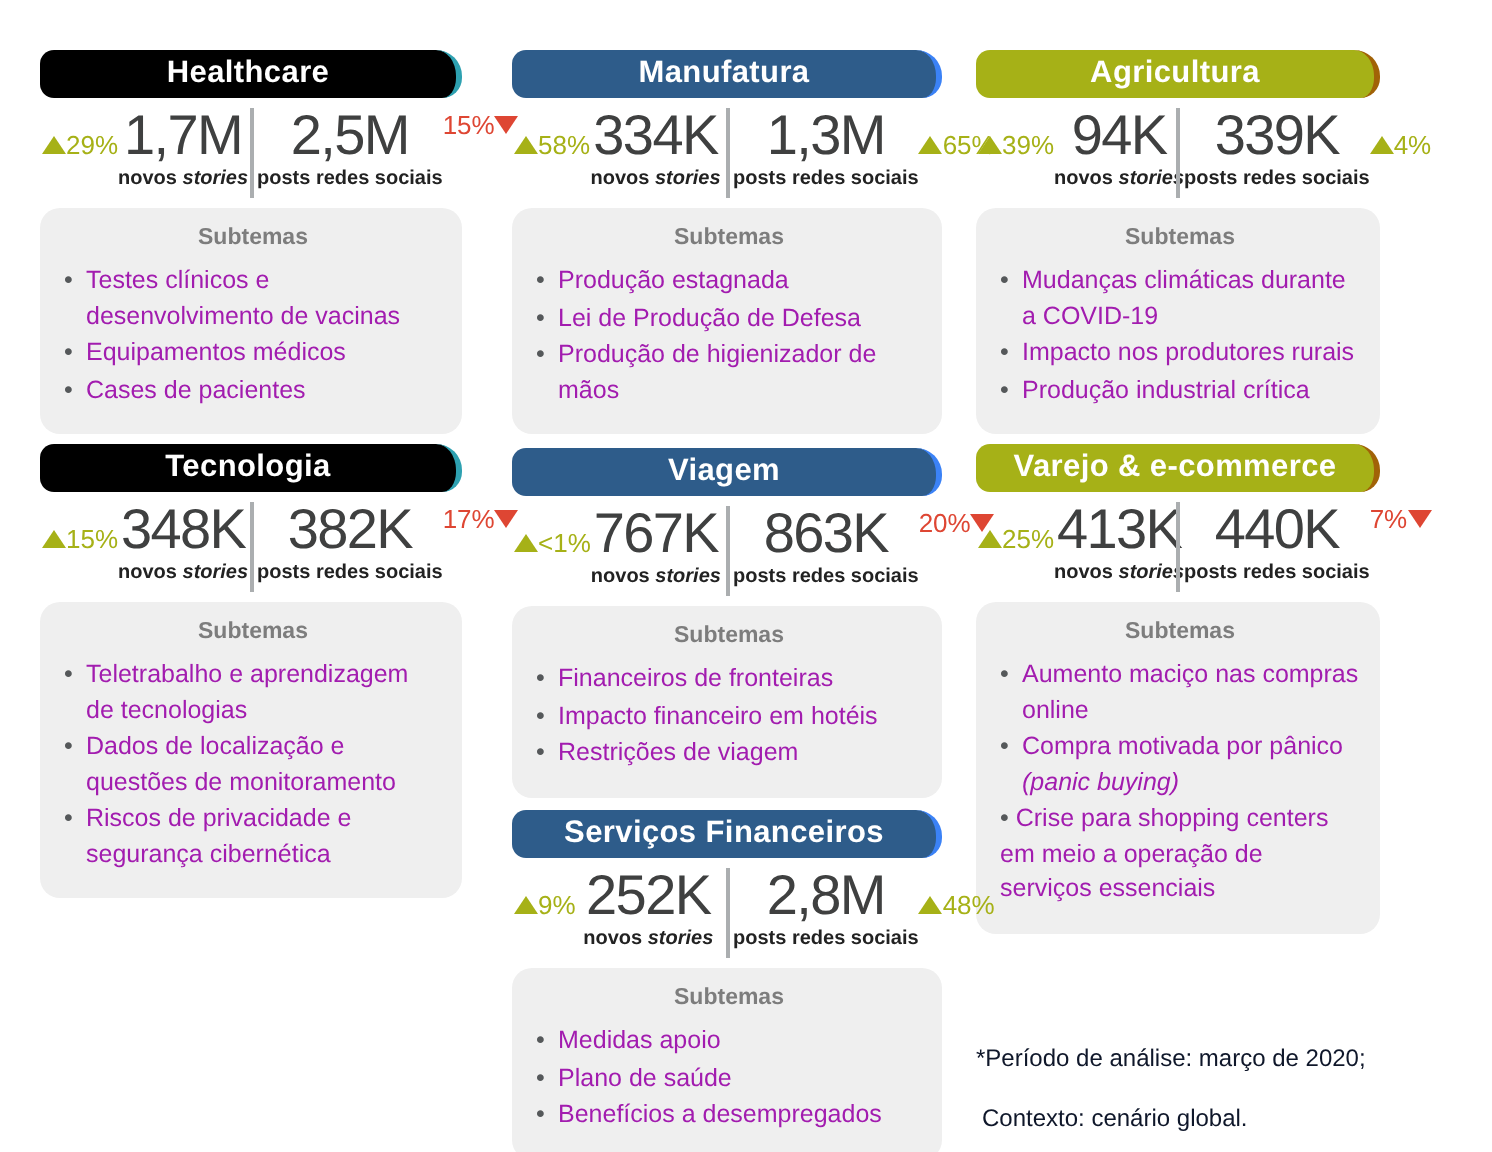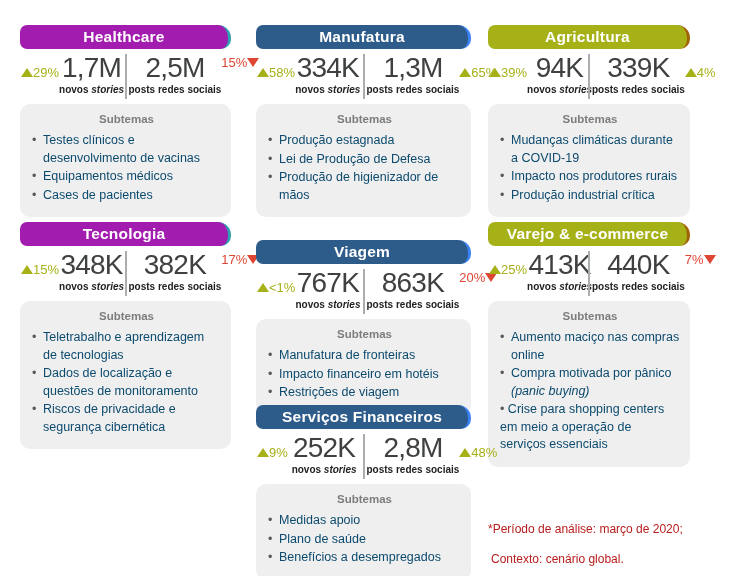--- a/index.html
+++ b/index.html
@@ -8,21 +8,21 @@
   .canvas { position:relative; width:746px; height:576px; background:#ffffff; overflow:hidden; }
 
   .card { position:absolute; }
 
   .card-header {
     height:24px; line-height:24px;
     border-radius:7px 13px 10px 7px;
     color:#ffffff; font-weight:bold; font-size:15.5px; letter-spacing:.2px;
     text-align:center;
   }
-  .theme-cyan  { background:#a21caf; border-right:3px solid #2ea1b1; }
+  .theme-cyan  { background:#000000; border-right:3px solid #2ea1b1; }
   .theme-blue  { background:#2e5c8a; border-right:3px solid #3b82f6; }
   .theme-olive { background:#a6b117; border-right:3px solid #a16207; }
 
   .stats { display:flex; align-items:flex-start; margin-top:4px; padding:0 1px; }
   .stat  { flex:1 1 0; display:flex; align-items:flex-start; min-width:0; }
   .stat .num-col { margin:0 auto; display:flex; flex-direction:column; align-items:center; }
   .num { font-size:28px; line-height:1.08; color:#3f4040; letter-spacing:-0.8px; white-space:nowrap; }
   .num-label { font-size:10px; font-weight:bold; color:#222222; margin-top:1px; white-space:nowrap; }
   .num-label em { font-style:italic; }
   .divider { width:2px; height:45px; background:#abaeb0; margin:1px 2px 0 2px; flex:0 0 auto; }
@@ -33,35 +33,35 @@
   .dir-up   { color:#a6b117; margin-top:12px; }
   .dir-down { color:#de4633; margin-top:2px; }
   .dir-up .tri   { border-bottom:9px solid; order:0; }
   .dir-up .pct-val { order:1; }
   .dir-down .tri { border-top:9px solid; order:2; margin-top:1px; }
   .dir-down .pct-val { order:1; }
 
   .subbox { background:#efefef; border-radius:10px; margin-top:5px; padding:9px 10px 12px 12px; }
   .subtitle { text-align:center; font-weight:bold; font-size:11.5px; color:#7d7d7d; margin-bottom:7px; }
   .subbox ul { list-style:none; }
-  .subbox li { position:relative; padding-left:11px; font-size:12.5px; line-height:1.4; color:#0c4a6e; margin-bottom:1px; }
+  .subbox li { position:relative; padding-left:11px; font-size:12.5px; line-height:1.4; color:#a21caf; margin-bottom:1px; }
   .subbox li::before { content:"•"; position:absolute; left:0; color:#55585a; }
   .subbox li.flush { padding-left:0; }
   .subbox li.flush::before { content:"• "; position:static; }
   .subbox em { font-style:italic; }
 
-  .footnote { position:absolute; font-size:12px; color:#b91c1c; line-height:1.45; }
+  .footnote { position:absolute; font-size:12px; color:#0f172a; line-height:1.45; }
   .footnote .fn2 { padding-left:3px;margin-top:13px; }
 
   
   #card-healthcare { left:20px;  top:25px;  width:211px; }
   #card-manufatura { left:256px; top:25px;  width:215px; }
   #card-agricultura{ left:488px; top:25px;  width:202px; }
   #card-tecnologia { left:20px;  top:222px; width:211px; }
-  #card-viagem     { left:256px; top:240px; width:215px; }
+  #card-viagem     { left:256px; top:224px; width:215px; }
   #card-varejo     { left:488px; top:222px; width:202px; }
   #card-servicos   { left:256px; top:405px; width:215px; }
   #footnote        { left:488px; top:521px; width:240px; }
 </style>
 </head>
 <body>
 
 <div class="canvas">
 
   <section class="card" id="card-healthcare">
@@ -225,21 +225,21 @@
         </div>
         <div class="pct dir-down">
           <span class="tri"></span>
           <span class="pct-val">20%</span>
         </div>
       </div>
     </div>
     <div class="subbox">
       <div class="subtitle">Subtemas</div>
       <ul>
-        <li><span>Manufatura de fronteiras</span></li>
+        <li><span>Financeiros de fronteiras</span></li>
         <li><span>Impacto financeiro em hotéis</span></li>
         <li><span>Restrições de viagem</span></li>
       </ul>
     </div>
   </section>
 
   <section class="card" id="card-varejo">
     <div class="card-header theme-olive">Varejo &amp; e-commerce</div>
     <div class="stats">
       <div class="stat">

